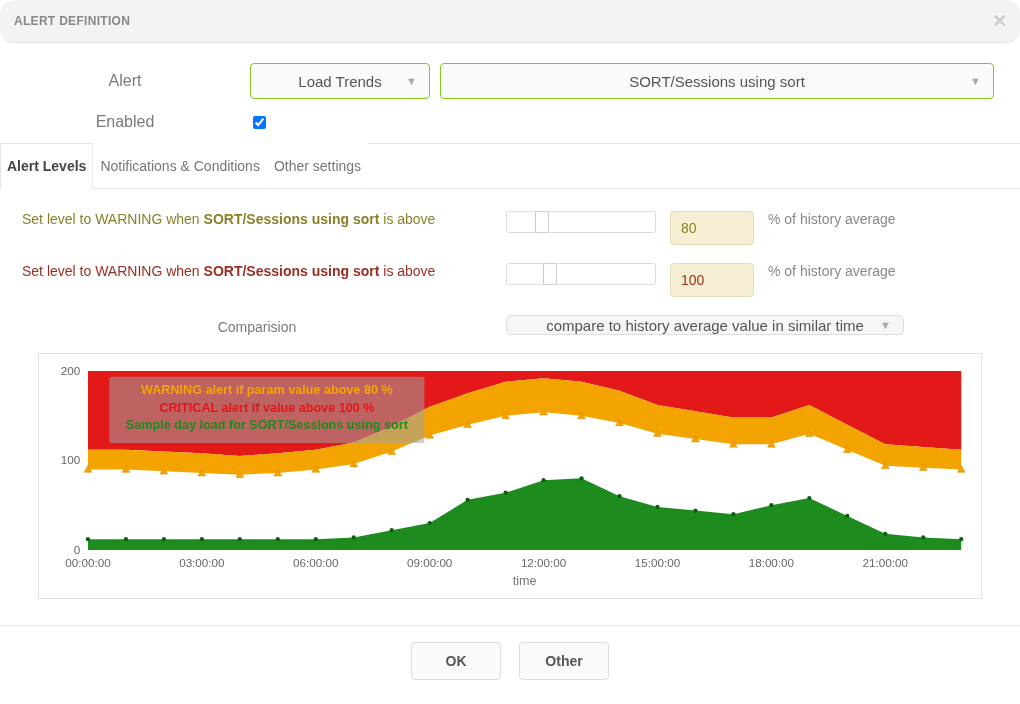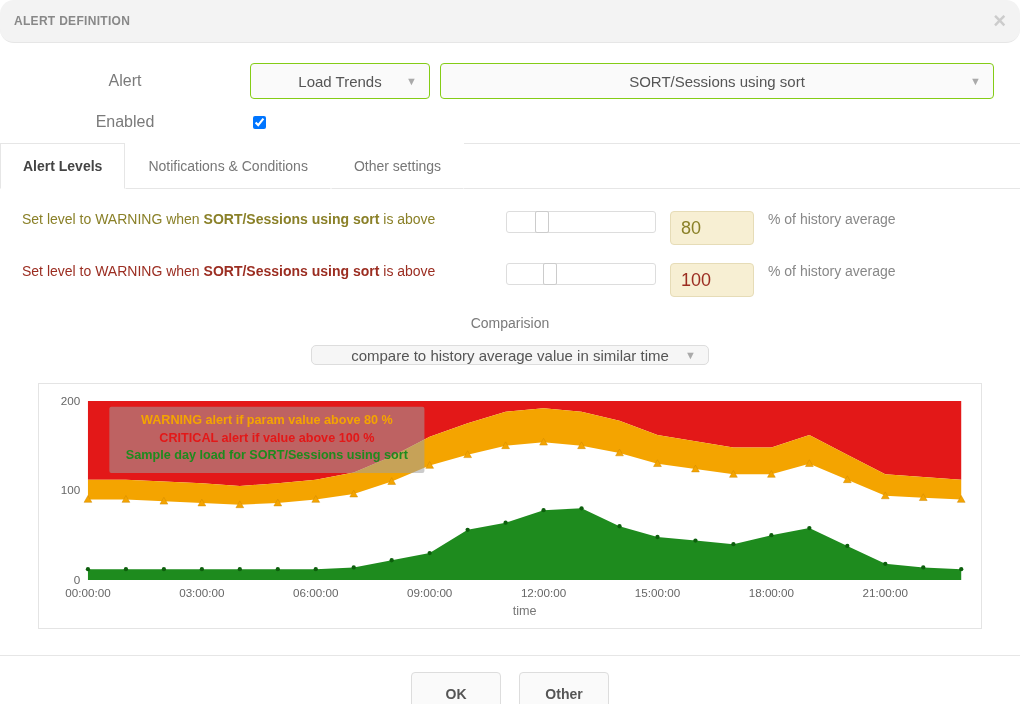--- a/index.html
+++ b/index.html
@@ -31,21 +31,21 @@
     font-size: 15px;
     cursor: pointer;
     position: relative;
   }
   .combo .caret { position: absolute; right: 12px; color: #aaa; font-size: 11px; }
   .combo-sm { width: 180px; margin-right: 10px; }
   .combo-lg { width: 554px; }
   .checkbox { margin-left: 3px; }
   .tabs { display: flex; align-items: stretch; margin-top: -1px; }
   .tab {
-    padding: 14px 22px;
+    padding: 14px 6px;
     font-size: 14px;
     color: #777;
     border: 1px solid transparent;
     border-bottom: 1px solid #e6e6e6;
     cursor: pointer;
     background: #fff;
   }
   .tab.active {
     color: #444;
     font-weight: bold;
@@ -63,39 +63,39 @@
     width: 150px; height: 22px; background: #fff; border: 1px solid #ddd;
     border-radius: 3px; position: relative;
   }
   .slider .thumb {
     position: absolute; top: -1px; width: 14px; height: 22px;
     background: #fff; border: 1px solid #ccc; border-radius: 2px;
   }
   .numfield {
     width: 84px; height: 34px; border: 1px solid #e6dcb7; background: #f7efd3;
     border-radius: 4px; display: flex; align-items: center; padding: 0 10px;
-    font-size: 18px;
+    font-size: 14px;
   }
   .suffix { color: #888; font-size: 14px; }
-  .compare-row { display: flex; align-items: center; gap: 14px; flex-direction: column; }
+  .compare-row { display: flex; align-items: flex-end; gap: 14px; }
   .compare-row .label { width: 470px; text-align: center; color: #7a7a7a; font-size: 14px; }
   .compare-combo {
     width: 398px; height: 20px; border: 1px solid #ddd; border-radius: 5px;
     background: #f6f6f6; display: flex; align-items: center; justify-content: center;
     font-size: 15px; color: #555; position: relative; cursor: pointer;
   }
   .compare-combo .caret { position: absolute; right: 12px; color: #aaa; font-size: 11px; }
   .chart-wrap { margin: 0 16px 16px 16px; border: 1px solid #e4e4e4; padding: 8px 12px 6px 12px; background: #fff; }
   .chart-svg { width: 100%; height: 230px; display: block; }
   .footer {
     border-top: 1px solid #e6e6e6; padding: 16px 0;
     display: flex; justify-content: center; gap: 18px;
   }
   .btn {
-    min-width: 90px; height: 44px; border: 1px solid #ddd; border-radius: 4px;
+    min-width: 90px; height: 38px; border: 1px solid #ddd; border-radius: 4px;
     background: #fafafa; color: #555; font-size: 14px; font-weight: bold;
     cursor: pointer;
   }
   .legend-bg { fill: rgba(160,160,160,0.55); }
   .legend-text { font-size: 13px; font-weight: 600; }
 </style>
 </head>
 <body>
 
 <div class="dialog">

